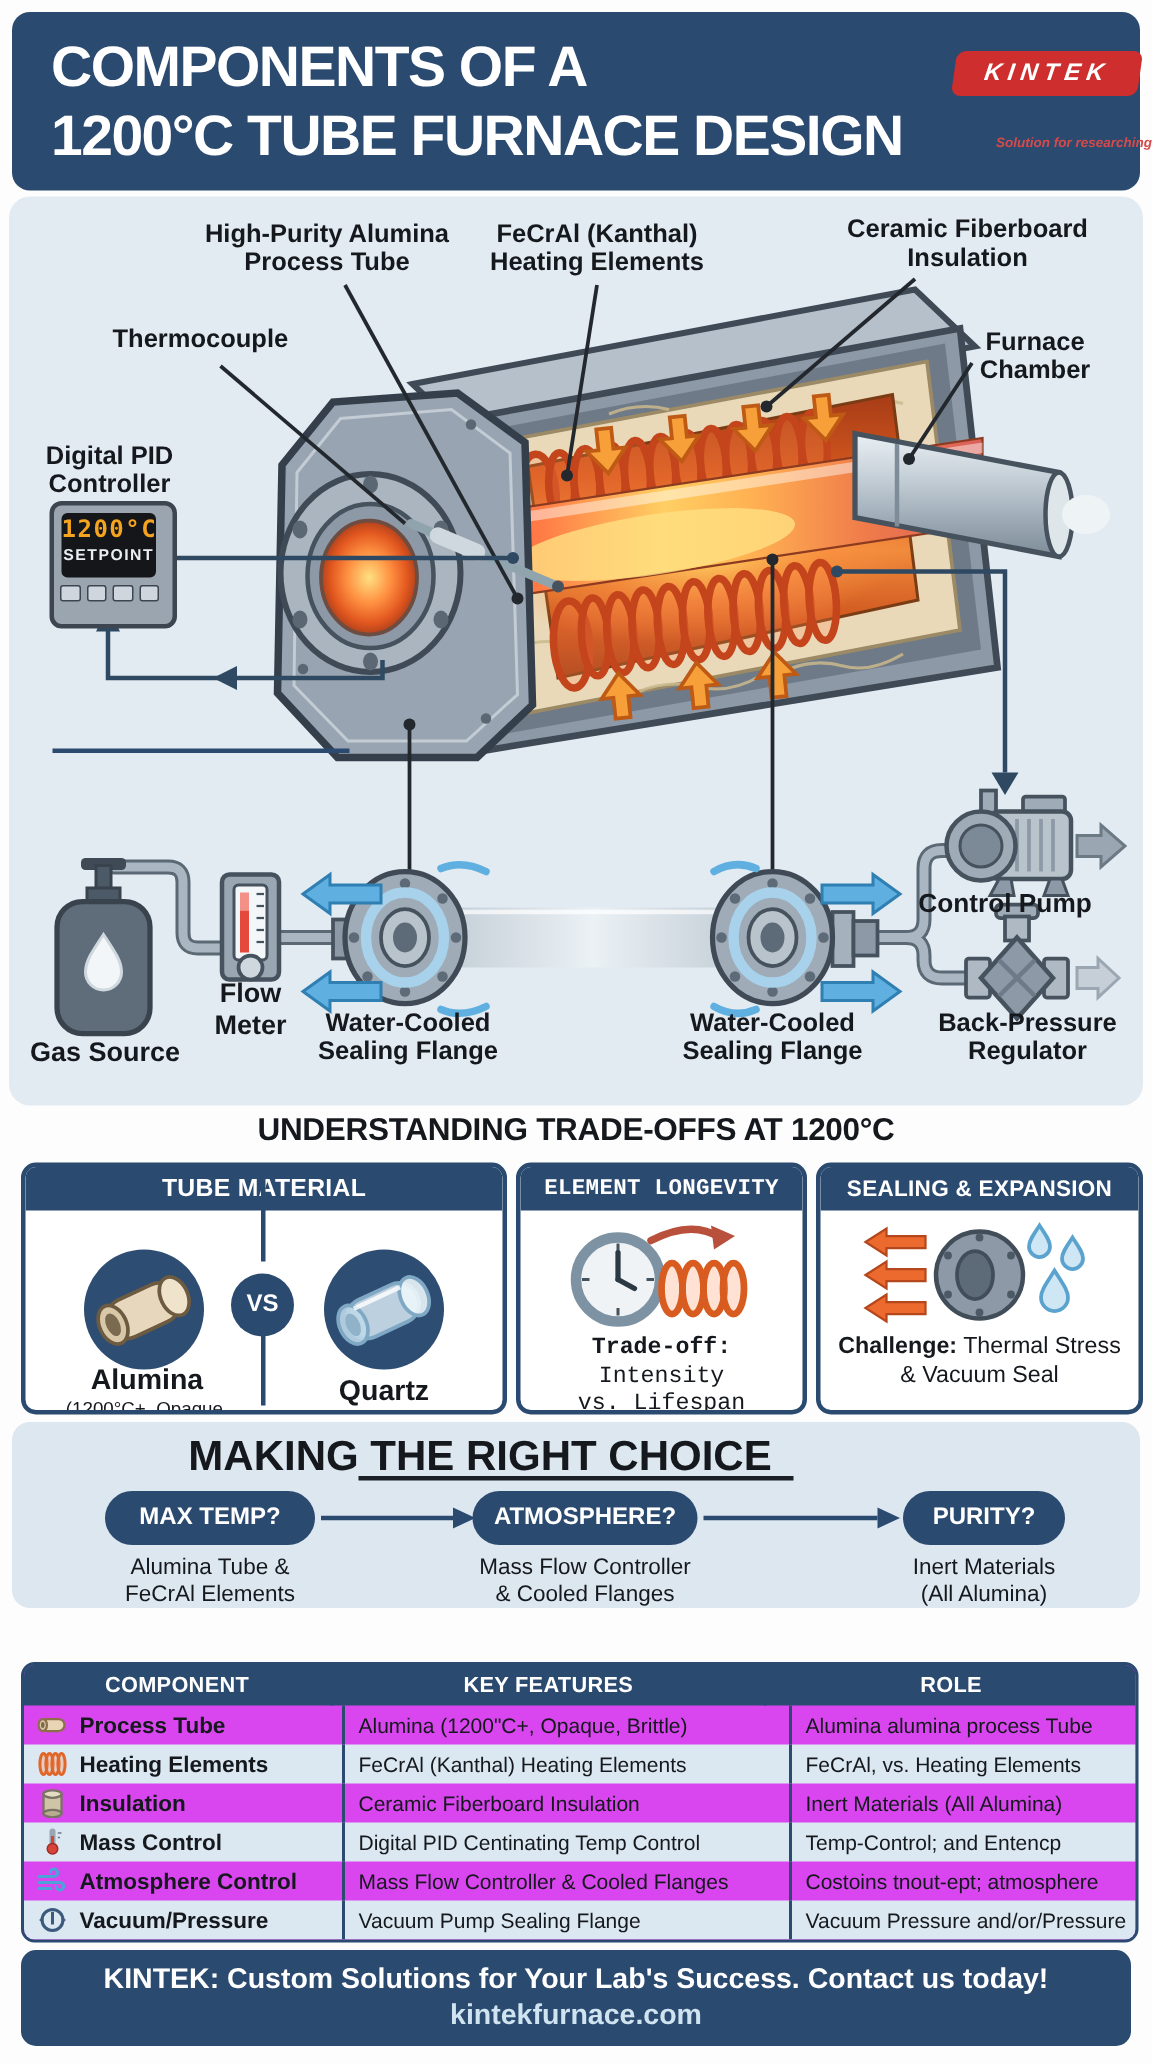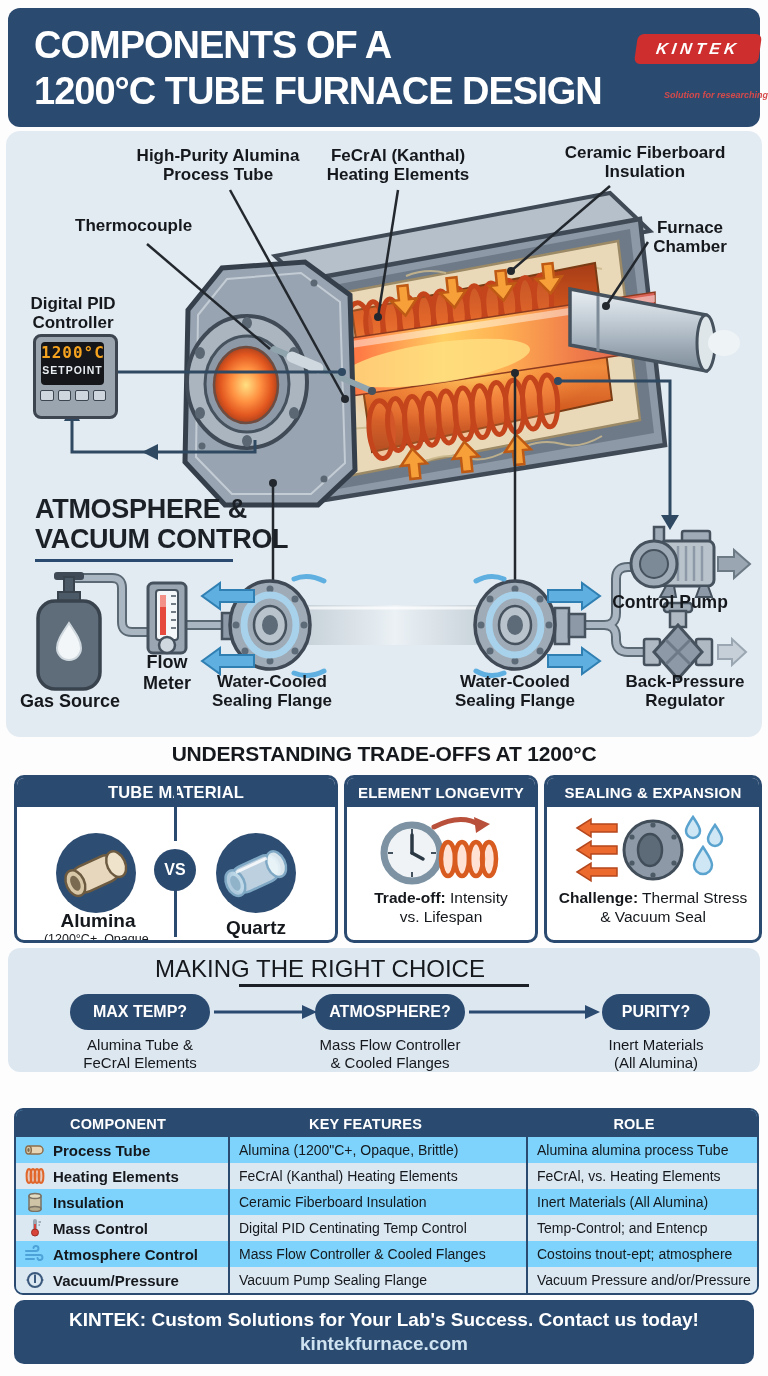--- a/index.html
+++ b/index.html
@@ -26,38 +26,38 @@
   .pid-screen{position:absolute;left:5px;top:5px;width:63px;height:43px;background:#14161a;border-radius:4px;text-align:center;}
   .pid-temp{color:#f6a41f;font-family:"DejaVu Sans Mono",monospace;font-weight:bold;font-size:16px;line-height:22px;letter-spacing:1px;}
   .pid-set{color:#e9eef2;font-size:10.5px;font-weight:bold;letter-spacing:1px;line-height:12px;}
   .pid-btns{position:absolute;left:4px;top:53px;width:66px;display:flex;gap:4px;}
   .pid-btn{width:13px;height:9px;background:#cfd6dd;border:1.5px solid #3c4550;border-radius:2px;}
   
   .tr-title{left:0;top:742px;width:768px;font-size:21px;font-weight:800;letter-spacing:-0.2px;}
   .card{background:#fff;border:3px solid #2b4a70;border-radius:10px;overflow:hidden;}
   .card-h{height:29px;background:#2b4a70;color:#fff;font-weight:bold;text-align:center;line-height:29px;letter-spacing:0.2px;}
   .c1{left:14px;top:775px;width:318px;height:162px;}
-  .c2{left:344px;top:775px;width:188px;height:162px;}
+  .c2{left:344px;top:775px;width:188px;height:162px;font-family:Liberation Mono, monospace;}
   .c3{left:544px;top:775px;width:212px;height:162px;}
   .vs{left:137px;top:42px;width:42px;height:42px;border-radius:50%;background:#2b4a70;color:#fff;
       font-weight:800;font-size:16px;display:flex;align-items:center;justify-content:center;}
   .vline{left:157px;width:2.5px;background:#2b4a70;}
   .mat-name{font-size:19px;font-weight:800;}
   .mat-det{font-size:12.5px;line-height:1.15;}
   .card-txt{font-size:15.5px;line-height:1.2;text-align:center;}
   
   .choice{left:8px;top:948px;width:752px;height:124px;background:#dde7f0;border-radius:12px;}
-  .choice-title{left:0;top:7px;width:624px;font-size:24px;font-weight:400;}
+  .choice-title{left:0;top:7px;width:624px;font-size:28px;font-weight:700;}
   .choice-ul{left:231px;top:36px;width:290px;height:2.5px;background:#1c2127;}
   .pill{background:#2b4a70;border-radius:18px;color:#fff;font-weight:bold;font-size:16px;
         display:flex;align-items:center;justify-content:center;height:36px;top:46px;}
   .sub{font-size:15px;font-weight:normal;line-height:1.18;top:88px;}
   
   .tbl-title{left:0;top:1132px;width:768px;font-size:21px;font-weight:800;}
-  .tbl{left:14px;top:1108px;width:741px;border:2.5px solid #2b4a70;border-radius:9px;overflow:hidden;background:#7dd3fc;}
+  .tbl{left:14px;top:1108px;width:741px;border:2.5px solid #2b4a70;border-radius:9px;overflow:hidden;background:#d946ef;}
   .trow{display:flex;height:26px;align-items:stretch;}
   .trow.head{background:#2b4a70;color:#fff;height:27px;}
   .trow.alt{background:#dbe7f1;}
   .tc{display:flex;align-items:center;font-size:14px;}
   .tc1{width:204px;padding-left:8px;border-right:2.5px solid #2b4a70;font-weight:bold;font-size:15px;gap:7px;}
   .tc2{width:287px;padding-left:9px;border-right:2.5px solid #2b4a70;}
   .tc3{flex:1;padding-left:9px;}
   .trow.head .tc{justify-content:center;padding-left:0;font-weight:bold;font-size:14.5px;letter-spacing:0.2px;}
   .ticon{width:22px;height:20px;flex:0 0 22px;}
   
@@ -396,24 +396,20 @@
     </div>
     <div class="pid-btns">
       <span class="pid-btn"></span>
       <span class="pid-btn"></span>
       <span class="pid-btn"></span>
       <span class="pid-btn"></span>
     </div>
   </div>
 
   <div class="abs" style="left:35px;top:494px;">
-    <div class="atmo-h">
-        <div>ATMOSPHERE &amp;</div>
-        <div>VACUUM CONTROL</div>
-      </div>
     <div class="atmo-underline"></div>
   </div>
 
   <div class="abs lbl ctr" style="left:10px;top:691px;width:120px;font-size:18px;">Gas Source</div>
   <div class="abs lbl ctr" style="left:117px;top:652px;width:100px;font-size:18px;">
     <div>Flow</div>
       <div>Meter</div>
   </div>
   <div class="abs lbl lbl-17 ctr" style="left:192px;top:672px;width:160px;">
     <div>Water-Cooled</div>

